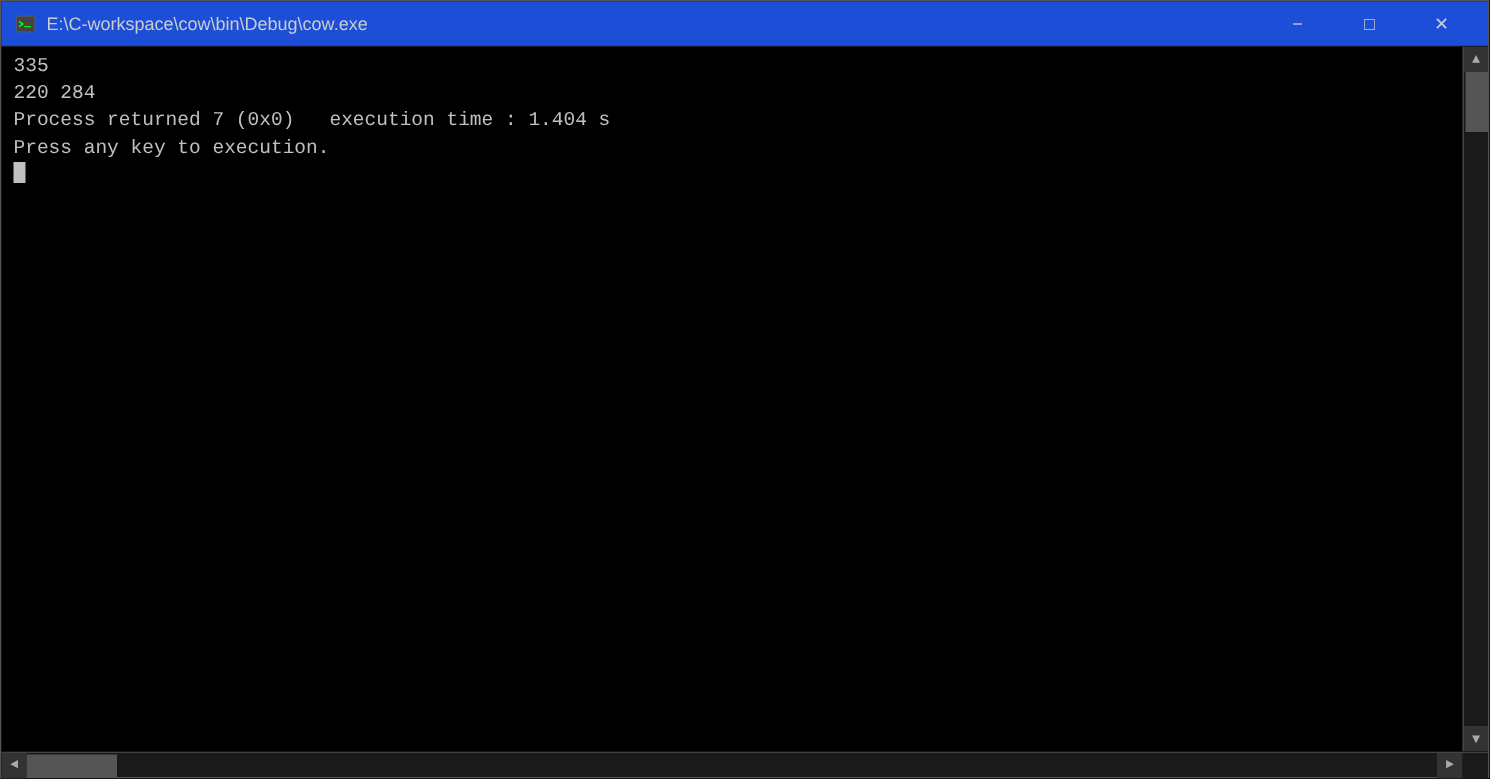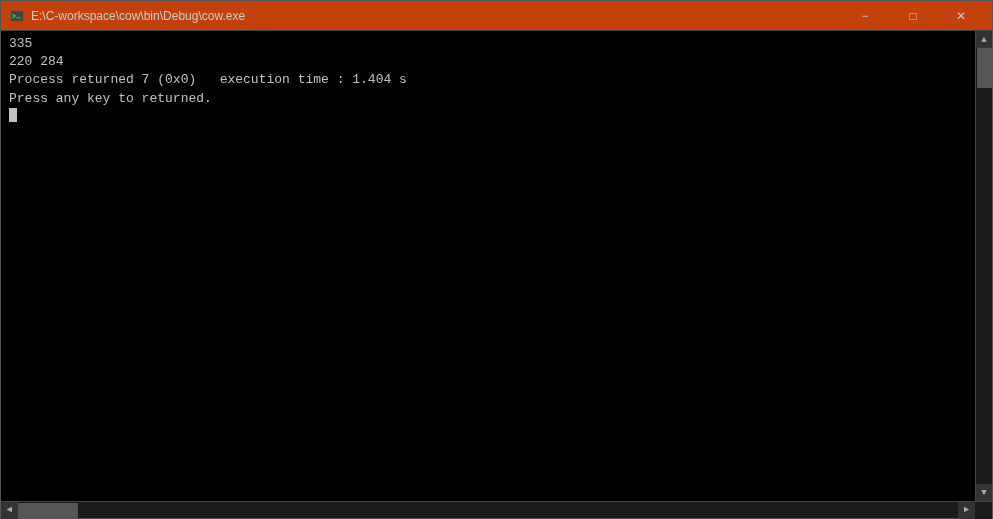--- a/index.html
+++ b/index.html
@@ -19,21 +19,21 @@
     .window {
       width: 993px;
       height: 519px;
       display: flex;
       flex-direction: column;
       border: 1px solid #555;
     }
 
     .title-bar {
       height: 30px;
-      background: #c2410c;
+      background: #1d4ed8;
       display: flex;
       align-items: center;
       justify-content: space-between;
       padding: 0 8px;
       flex-shrink: 0;
       border-bottom: 1px solid #444;
     }
 
     .title-bar-left {
       display: flex;
@@ -231,21 +231,21 @@
       <button class="title-btn">□</button>
       <button class="title-btn close">✕</button>
     </div>
   </div>
 
   <div class="console-area">
     <div class="console-content">
       <div class="console-text"><span>335</span>
 <span>220 284</span>
 <span>Process returned 7 (0x0)   execution time : 1.404 s</span>
-<span>Press any key to returned.</span>
+<span>Press any key to execution.</span>
 </div>
       <div class="cursor-line">
         <span class="cursor"></span>
       </div>
     </div>
 
     <div class="scrollbar-y">
       <div class="scrollbar-btn">▲</div>
       <div class="scrollbar-track">
         <div class="scrollbar-thumb"></div>

